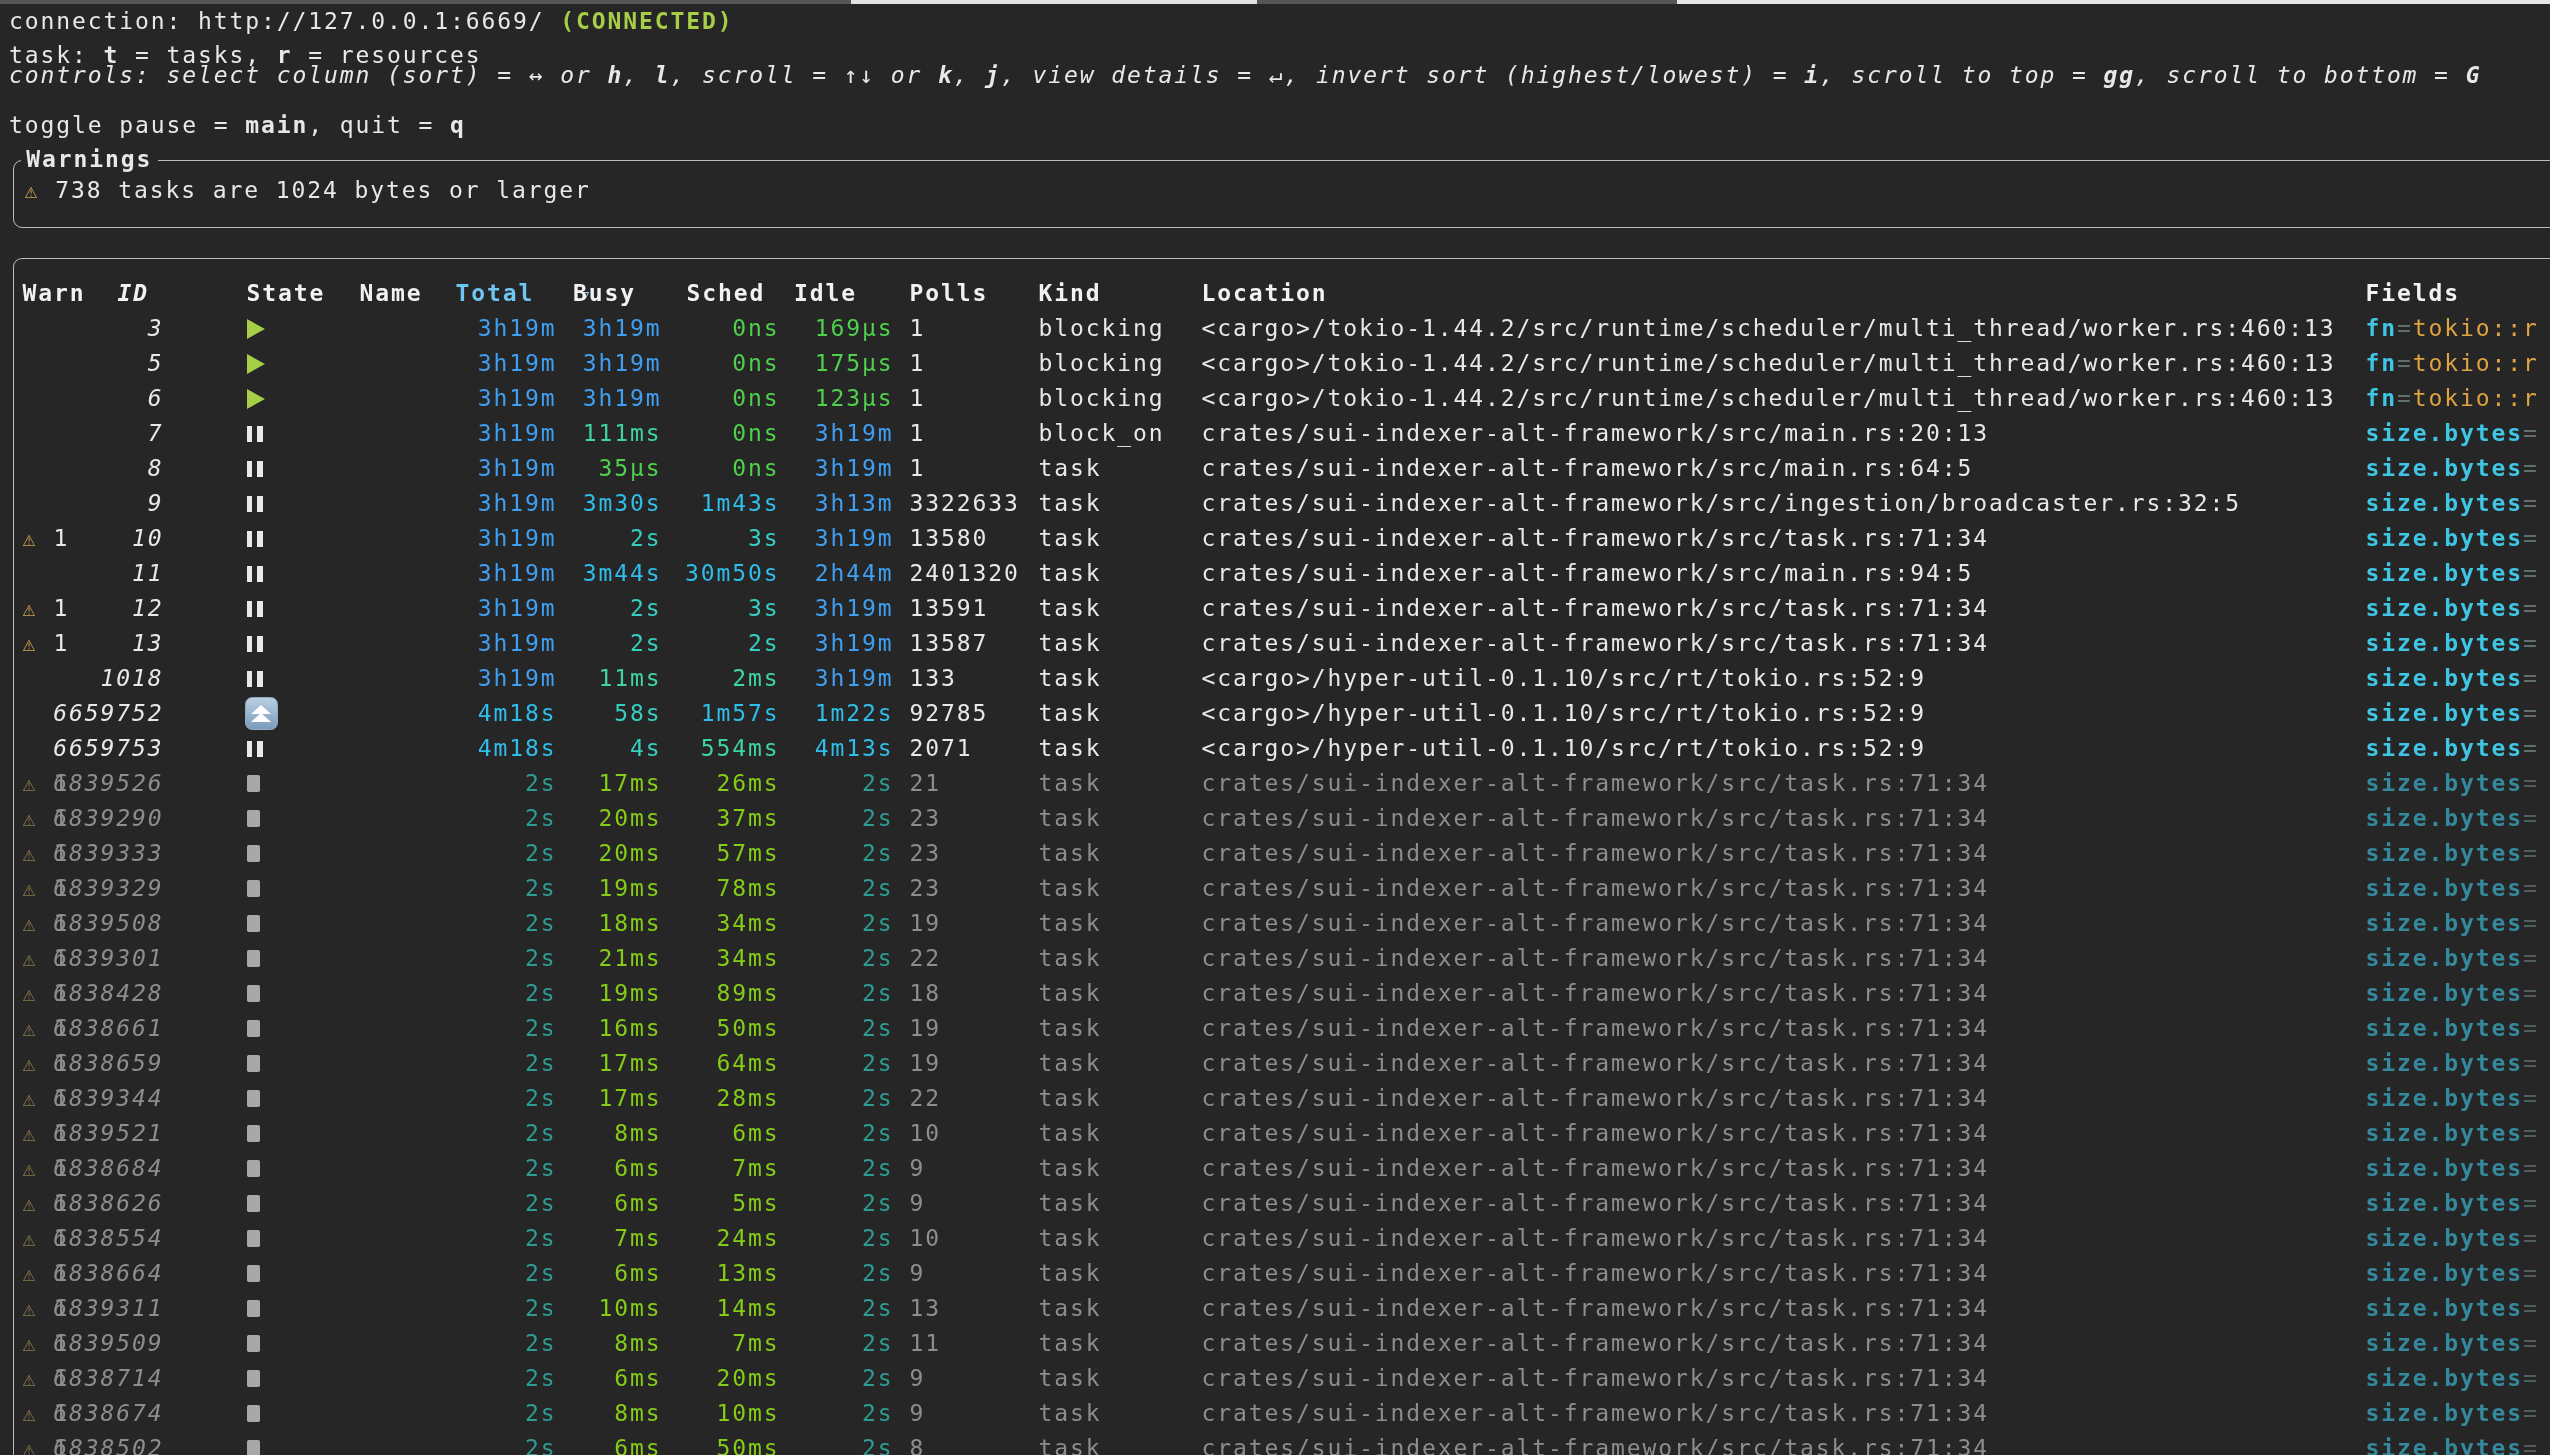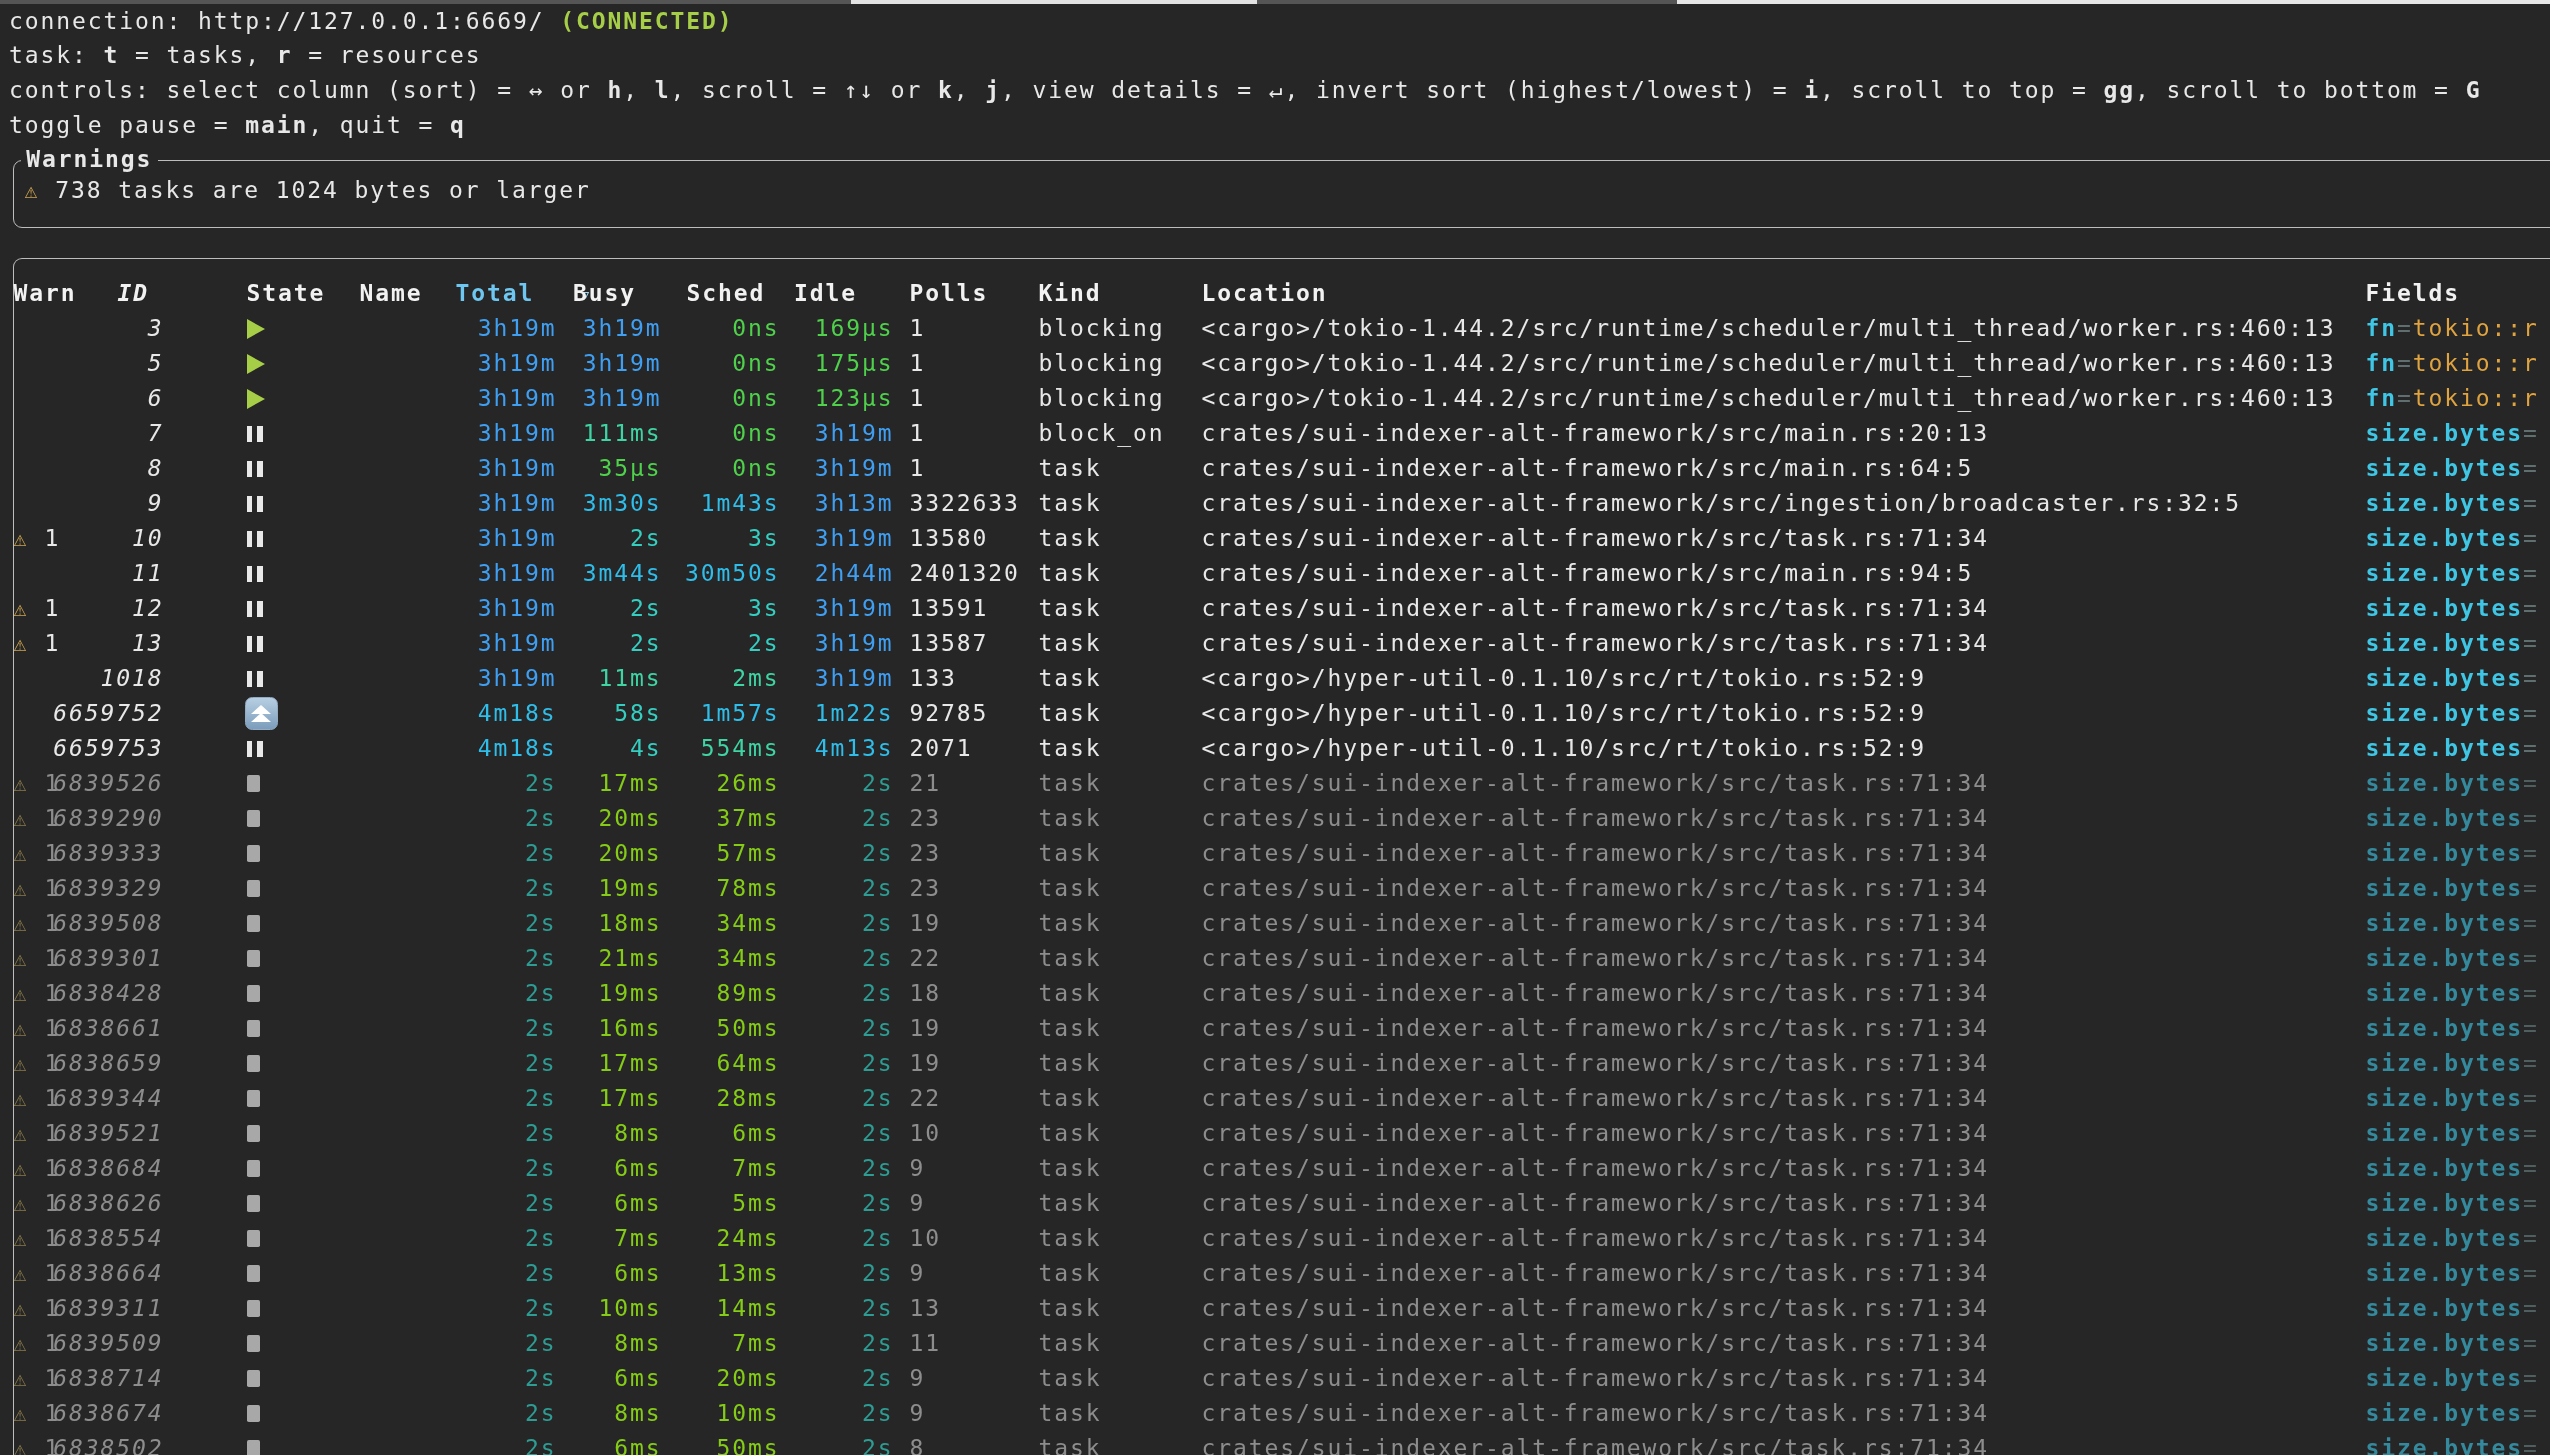--- a/index.html
+++ b/index.html
@@ -11,21 +11,21 @@
   }
   .b{font-weight:bold;}
   
   .strip{position:absolute;top:0;left:0;right:0;height:3.6px;display:flex;}
   .strip .s1{width:851px;background:#555555;}
   .strip .s2{width:406px;background:#e2e2e2;}
   .strip .s3{width:420px;background:#555555;}
   .strip .s4{flex:1;background:#e6e6e6;}
   
   .hline{position:absolute;left:9px;right:0;height:35px;white-space:nowrap;}
-  .hl0{top:3.6px;} .hl1{top:38px;} .hl2{top:73px;} .hl3{top:108px;}
+  .hl0{top:3.6px;} .hl1{top:38px;} .hl2{top:58px;font-style:italic;} .hl3{top:108px;}
   .connected{font-weight:bold;color:#a6ce47;}
   
   .panel{position:absolute;border:1.8px solid #bdbdbd;background:transparent;}
   .panel-title{
     position:absolute;top:-19px;left:7.2px;background:#262626;
     padding:0 5.4px;white-space:nowrap;display:flex;align-items:center;height:35px;
   }
   #warnings-panel{top:160px;left:12.6px;right:-10.8px;height:66px;border-radius:9px;}
   #tasks-panel{top:258px;left:12.6px;right:-10.8px;height:1220px;
     border-radius:9px 9px 0 0;border-bottom:none;}
@@ -35,21 +35,21 @@
   .run-tri{width:0;height:0;border-left:17px solid #a6ce47;border-top:10.8px solid transparent;border-bottom:10.8px solid transparent;display:inline-block;}
   .pause-ic{display:inline-flex;gap:5.4px;}
   .pause-ic i{display:block;width:5.4px;height:15.3px;background:#e9e9e9;}
   .tgap{width:12.6px;display:inline-block;}
   
   .thead{position:absolute;top:17px;left:0;right:0;height:35px;}
   .rows{position:absolute;top:52px;left:0;right:0;}
   .trow{position:relative;height:35px;}
   .cell{position:absolute;top:0;height:35px;display:flex;align-items:center;white-space:nowrap;overflow:visible;}
   .hdr .cell{font-weight:bold;color:#f2f2f2;}
-  .c-warn {left:0;  width:75px;text-align:right;}
+  .c-warn {left:9px;  width:75px;text-align:right;}
   .c-id   {left:84px;  width:66px; justify-content:flex-end;font-style:italic;}
   .c-state{left:233px; width:108px;}
   .c-name {left:346px; width:90px;}
   .c-total{left:442px; width:101px;justify-content:flex-end;}
   .c-busy {left:553px; width:95px;justify-content:flex-end;}
   .c-sched{left:655px; width:111px;justify-content:flex-end;}
   .c-idle {left:774px; width:106px;justify-content:flex-end;}
   .c-polls{left:896px; width:124px;}
   .c-kind {left:1025px;width:158px;}
   .c-loc  {left:1188px;width:1159px;overflow:hidden;}

